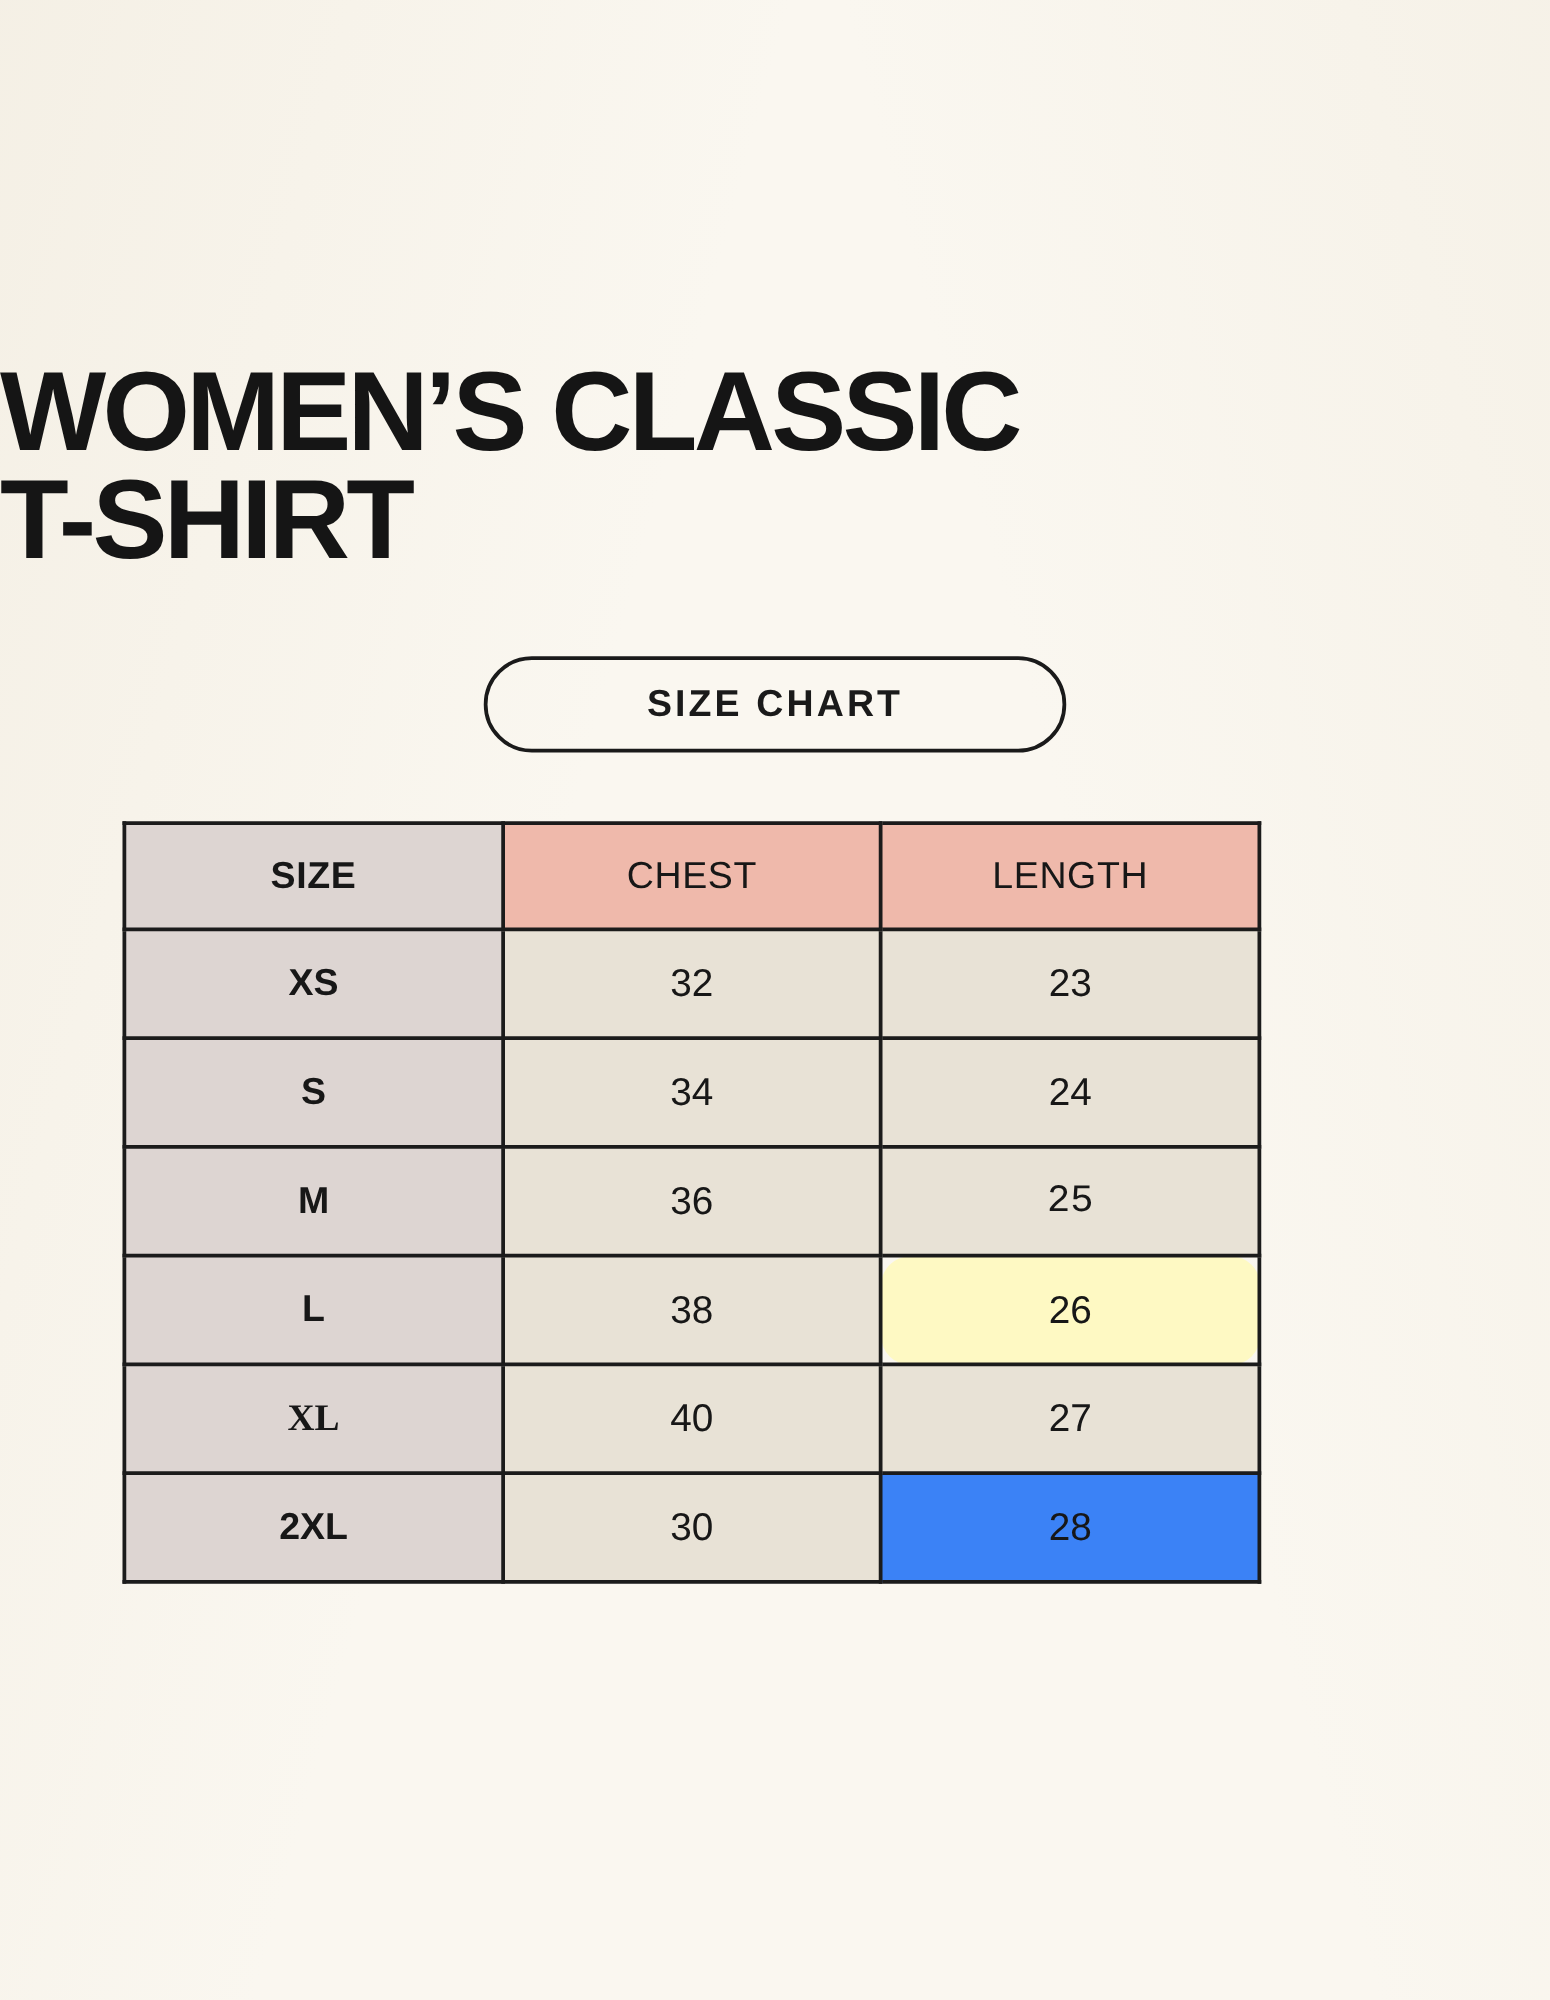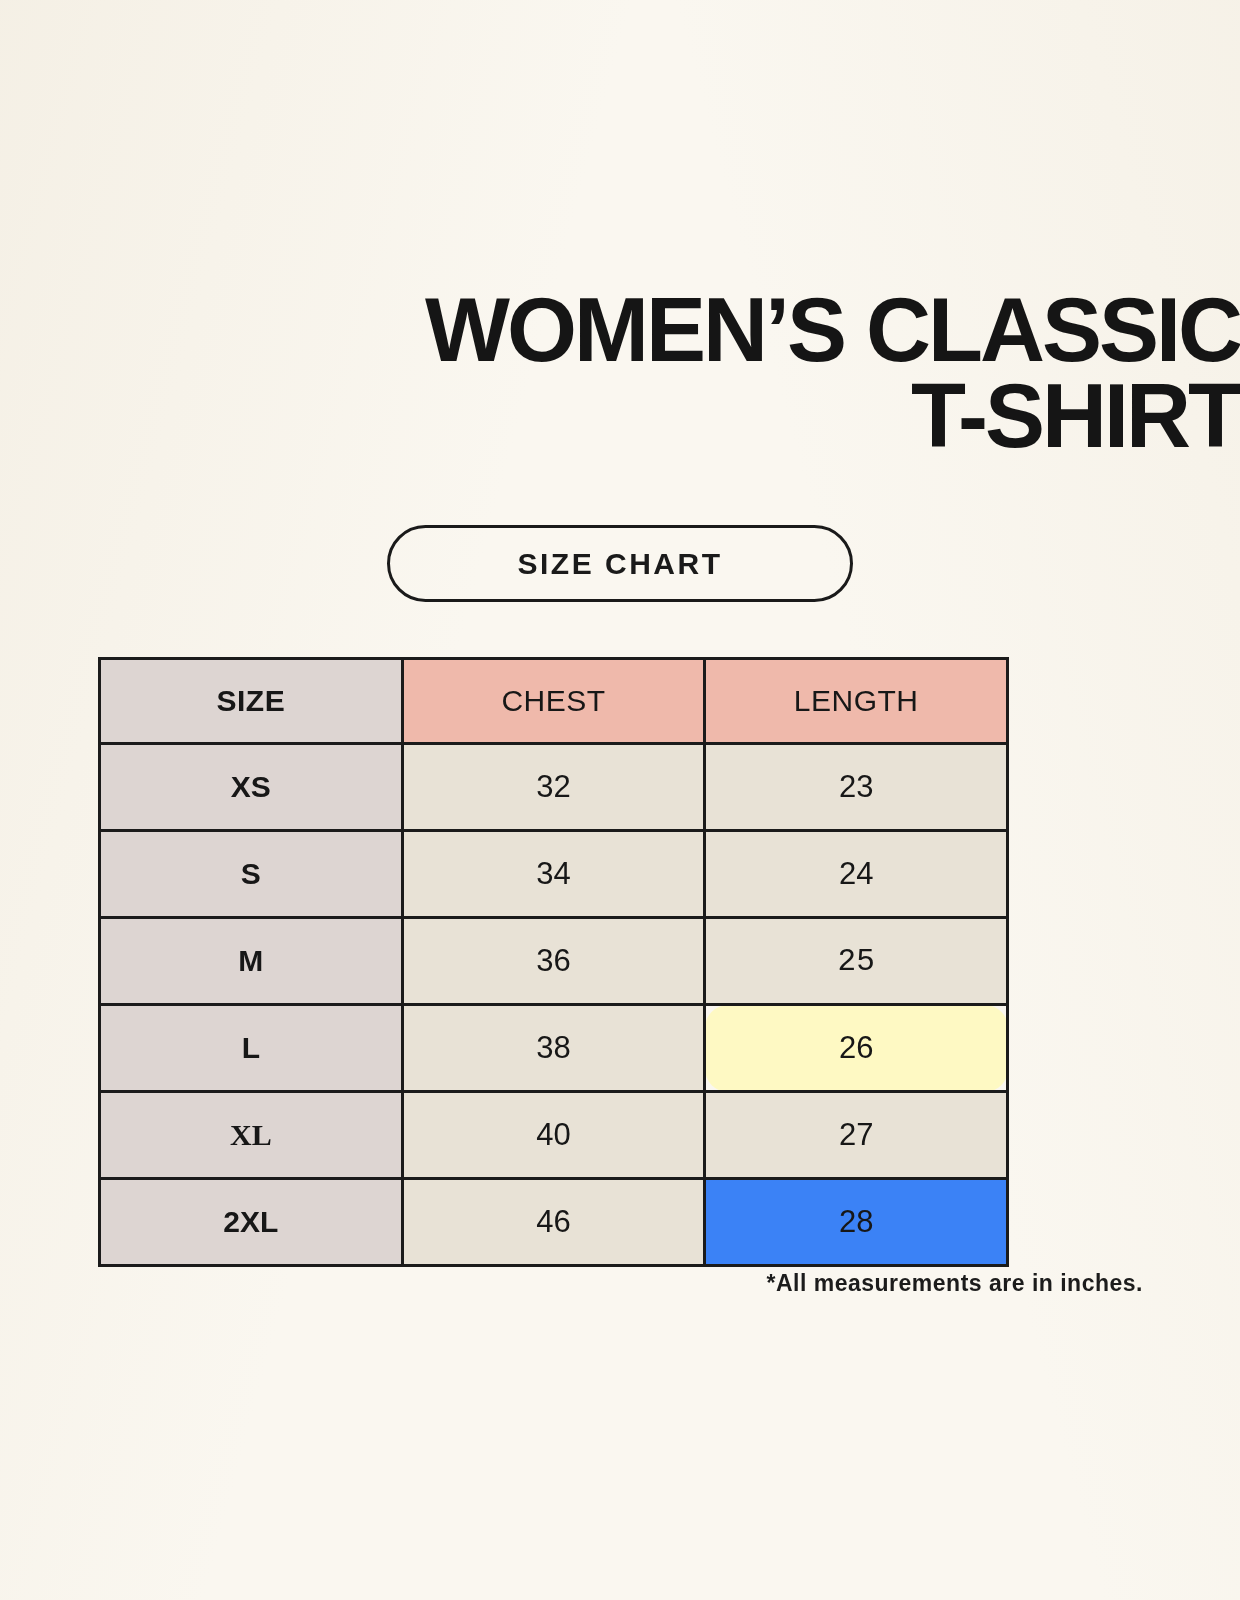--- a/index.html
+++ b/index.html
@@ -11,21 +11,21 @@
       linear-gradient(105deg, rgba(238,231,216,0.45) 0%, rgba(255,255,255,0) 38%),
       linear-gradient(255deg, rgba(238,231,216,0.35) 0%, rgba(255,255,255,0) 34%),
       #faf7f0;
     position:relative;
     overflow:hidden;
   }
   .page { position:relative; width:1240px; height:1600px; }
 
   .title {
     position:absolute; top:288px; left:0; width:1240px;
-    text-align:right;
+    text-align:left;
     font-weight:bold;
     font-size:90px;
     line-height:0.95;
     letter-spacing:-3px;
     color:#151515;
   }
 
   .pill {
     position:absolute; top:525px; left:50%;
     transform:translateX(-50%);
@@ -108,21 +108,20 @@
       <td class="c-val" style="background-color: rgb(232, 226, 214);">38</td>
       <td class="c-val" style="background-color: #fef9c3; border-radius: 23px;">26</td>
     </tr>
     <tr class="row">
       <td class="c-size" style="background-color: rgb(221, 213, 210); font-family: Liberation Serif, serif;">XL</td>
       <td class="c-val" style="background-color: rgb(232, 226, 214);">40</td>
       <td class="c-val" style="background-color: rgb(232, 226, 214);">27</td>
     </tr>
     <tr class="row">
       <td class="c-size" style="background-color: rgb(221, 213, 210);">2XL</td>
-      <td class="c-val" style="background-color: rgb(232, 226, 214);">46</td>
+      <td class="c-val" style="background-color: rgb(232, 226, 214);">30</td>
       <td class="c-val" style="background-color: #3b82f6;">28</td>
     </tr>
   </tbody>
     </table>
 
-  <div class="footnote">*All measurements are in inches.</div>
 
 </div>
 
 </body></html>

